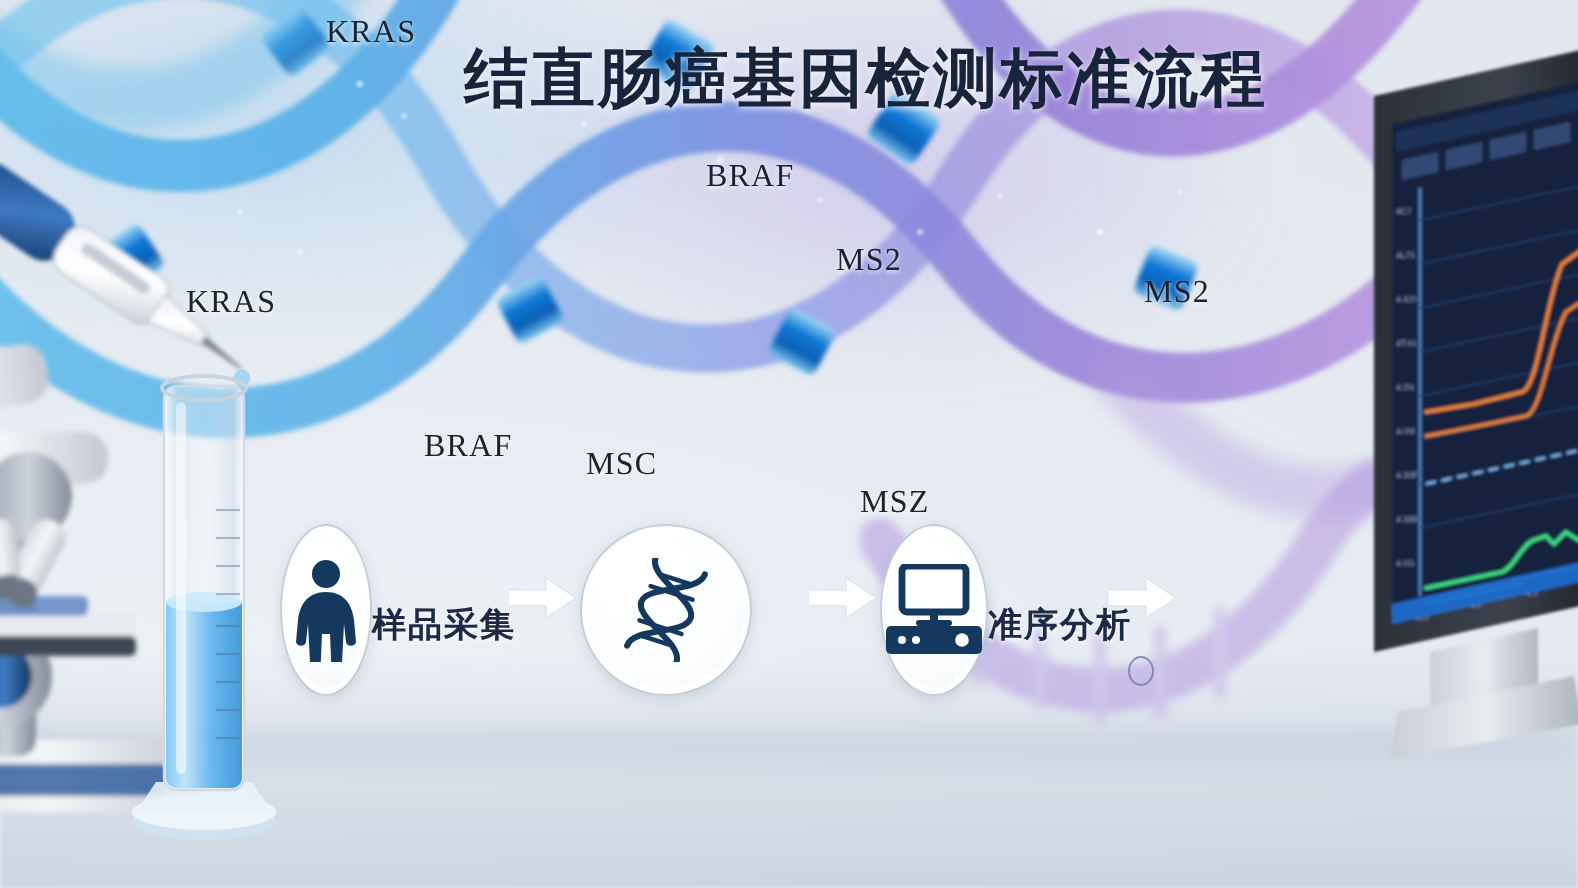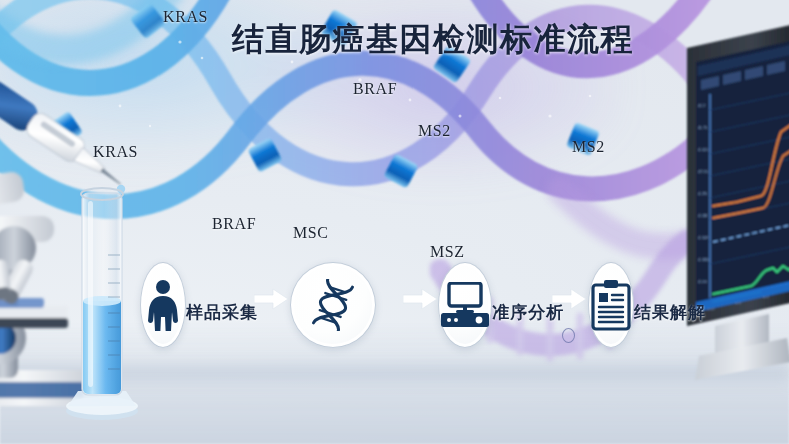--- a/index.html
+++ b/index.html
@@ -470,33 +470,15 @@
       <div class="step-label">准序分析</div>
     </div>
 
     <div class="arrow">
       <svg width="34" height="22" viewBox="0 0 34 22">
         <path d="M0,7 L19,7 L19,1 L34,11 L19,21 L19,15 L0,15 Z" fill="#ffffff" stroke="#dfe6ee" stroke-width=".7"></path>
       </svg>
       <div class="ghost-o"></div>
     </div>
 
-    <div class="step">
-      <div class="circle">
-        <svg width="44" height="52" viewBox="0 0 44 52">
-          <rect x="4" y="6" width="36" height="44" rx="3" fill="none" stroke="#15385f" stroke-width="3.2"></rect>
-          <rect x="15" y="1" width="14" height="8" rx="2" fill="#15385f"></rect>
-          <rect x="10" y="14" width="9" height="9" fill="#15385f"></rect>
-          <g stroke="#15385f" stroke-width="2.4" stroke-linecap="round">
-            <line x1="23" y1="16" x2="34" y2="16"></line>
-            <line x1="23" y1="21" x2="34" y2="21"></line>
-            <line x1="10" y1="28" x2="34" y2="28"></line>
-            <line x1="10" y1="33" x2="34" y2="33"></line>
-            <line x1="10" y1="38" x2="34" y2="38"></line>
-            <line x1="10" y1="43" x2="34" y2="43"></line>
-          </g>
-        </svg>
-      </div>
-      <div class="step-label">结果解解</div>
-    </div>
 
   </div>
 </div>
 
 </body></html>

